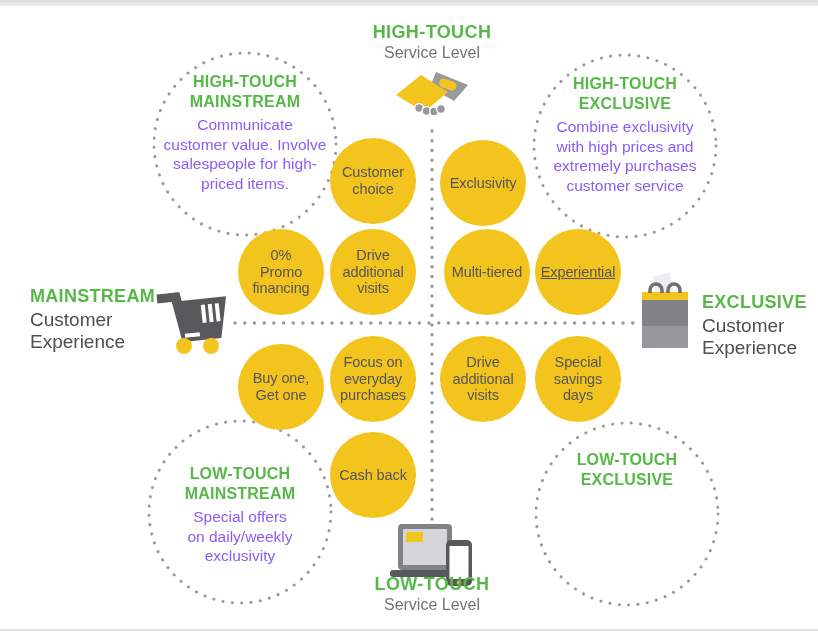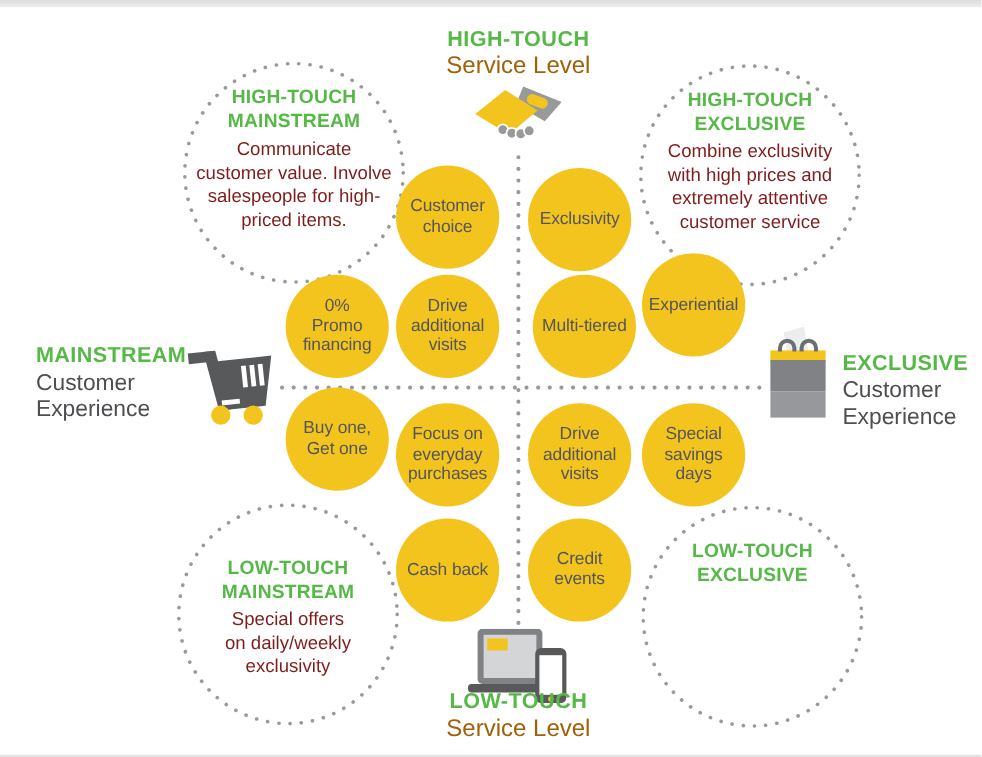--- a/index.html
+++ b/index.html
@@ -16,26 +16,26 @@
   .bubble {
     position:absolute; width:86px; height:86px; border-radius:50%;
     background:#F4C41E; display:flex; align-items:center; justify-content:center;
     text-align:center; color:#54555A; font-size:14.5px; line-height:1.14;
     white-space:pre-line; letter-spacing:-0.1px;
   }
 
   .quad { position:absolute; text-align:center; }
   .quad .q-title { color:#56B947; font-size:16px; font-weight:700; line-height:1.28;
     white-space:pre-line; letter-spacing:0.2px; }
-  .quad .q-desc { color:#7f1d1d; font-size:15.5px; line-height:1.27;
+  .quad .q-desc { color:#8b5cf6; font-size:15.5px; line-height:1.27;
     white-space:pre-line; margin-top:2px; }
 
   .axis-v { position:absolute; width:220px; text-align:center; }
   .axis-v .level { color:#56B947; font-size:18px; font-weight:700; letter-spacing:0.4px; }
-  .axis-v .caption { color:#a16207; font-size:20px; margin-top:1px; }
+  .axis-v .caption { color:#737373; font-size:16px; margin-top:1px; }
 
   .axis-h { position:absolute; }
   .axis-h .level { color:#56B947; font-size:18px; font-weight:700; letter-spacing:0.3px; }
   .axis-h .caption { color:#4E4F52; font-size:19px; line-height:1.18; white-space:pre-line; margin-top:2px; }
 </style>
 </head>
 <body>
 
 <div class="canvas">
 
@@ -121,21 +121,21 @@
     <div class="q-desc">Communicate
 customer value. Involve
 salespeople for high-
 priced items.</div>
   </div>
   <div class="quad" style="left:530px; top:74px; width:190px;">
     <div class="q-title">HIGH-TOUCH
 EXCLUSIVE</div>
     <div class="q-desc">Combine exclusivity
 with high prices and
-extremely attentive
+extremely purchases
 customer service</div>
   </div>
   <div class="quad" style="left:145px; top:464px; width:190px;">
     <div class="q-title">LOW-TOUCH
 MAINSTREAM</div>
     <div class="q-desc">Special offers
 on daily/weekly
 exclusivity</div>
   </div>
   <div class="quad" style="left:532px; top:450px; width:190px;">
@@ -147,32 +147,30 @@
 choice</span></div>
   <div class="bubble" style="left:440px; top:140px;justify-content:center;"><span>Exclusivity</span></div>
 
   <div class="bubble" style="left:238px; top:229px;"><span>0%
 Promo
 financing</span></div>
   <div class="bubble" style="left:330px; top:229px;"><span>Drive
 additional
 visits</span></div>
   <div class="bubble" style="left:444px; top:229px;"><span>Multi-tiered</span></div>
-  <div class="bubble" style="left:535px; top:211px;"><span>Experiential</span></div>
+  <div class="bubble" style="left:535px; top:229px;text-decoration:underline;"><span>Experiential</span></div>
 
-  <div class="bubble" style="left:238px; top:323px;"><span>Buy one,
+  <div class="bubble" style="left:238px; top:344px;"><span>Buy one,
 Get one</span></div>
   <div class="bubble" style="left:330px; top:336px;"><span>Focus on
 everyday
 purchases</span></div>
   <div class="bubble" style="left:440px; top:336px;"><span>Drive
 additional
 visits</span></div>
   <div class="bubble" style="left:535px; top:336px;"><span>Special
 savings
 days</span></div>
 
   <div class="bubble" style="left:330px; top:432px;"><span>Cash back</span></div>
-  <div class="bubble" style="left:440px; top:432px;"><span>Credit
-events</span></div>
 
   <div class="bottombar"></div>
 </div>
 
 </body></html>

